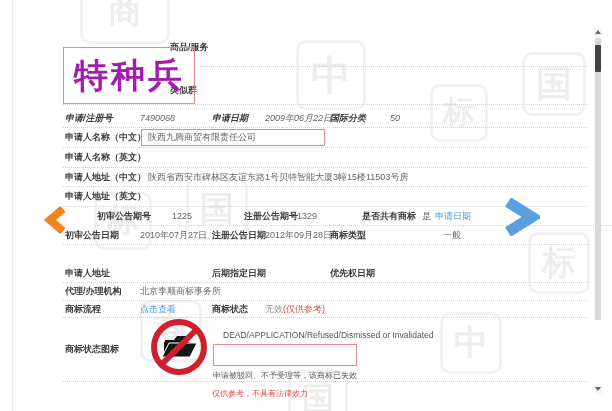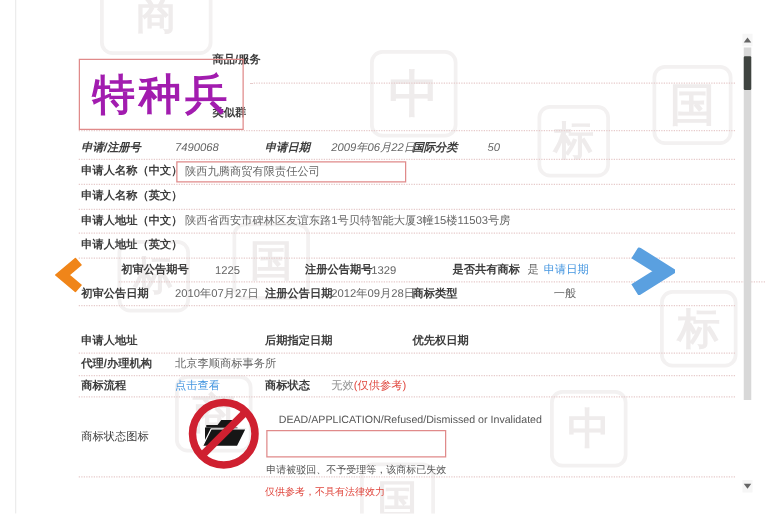--- a/index.html
+++ b/index.html
@@ -19,21 +19,21 @@
   .redtxt{color:#e0483f;}
   .graytxt{color:#909090;}
   
   .tm-box{position:absolute;left:63px;top:47px;width:130px;height:55px;border:1px solid #e08a8a;
           display:flex;align-items:center;justify-content:center;z-index:3;background:transparent;}
   .tm-text{font-size:34px;font-weight:900;color:#a21caf;letter-spacing:3px;
            font-family:"DejaVu Sans","Liberation Sans",sans-serif;transform:rotate(-0.5deg);}
   .toplbl{position:absolute;left:170px;font-weight:bold;color:#3d3d3d;z-index:2;}
   .dotline{position:absolute;border-bottom:1px dotted #e6caca;z-index:1;}
   
-  .stat-lbl{position:absolute;left:2px;top:26px;font-weight:normal;color:#3d3d3d;}
+  .stat-lbl{position:absolute;left:2px;top:26px;font-weight:bold;color:#3d3d3d;}
   .stat-en{position:absolute;left:160px;top:13px;color:#555;font-size:8.5px;}
   .stat-cn-box{position:absolute;left:150px;top:27px;width:142px;height:20px;border:1px solid #e08a8a;
                display:flex;align-items:center;justify-content:center;}
   .stat-cn{color:#555;font-size:8px;white-space:nowrap;margin-top:41px;}
   
   .ban-icon{position:absolute;left:87px;top:1px;width:58px;height:58px;}
   
   .note{position:absolute;left:212px;top:388px;font-size:8px;z-index:2;}
   
   .arrow{position:absolute;z-index:5;cursor:pointer;}

